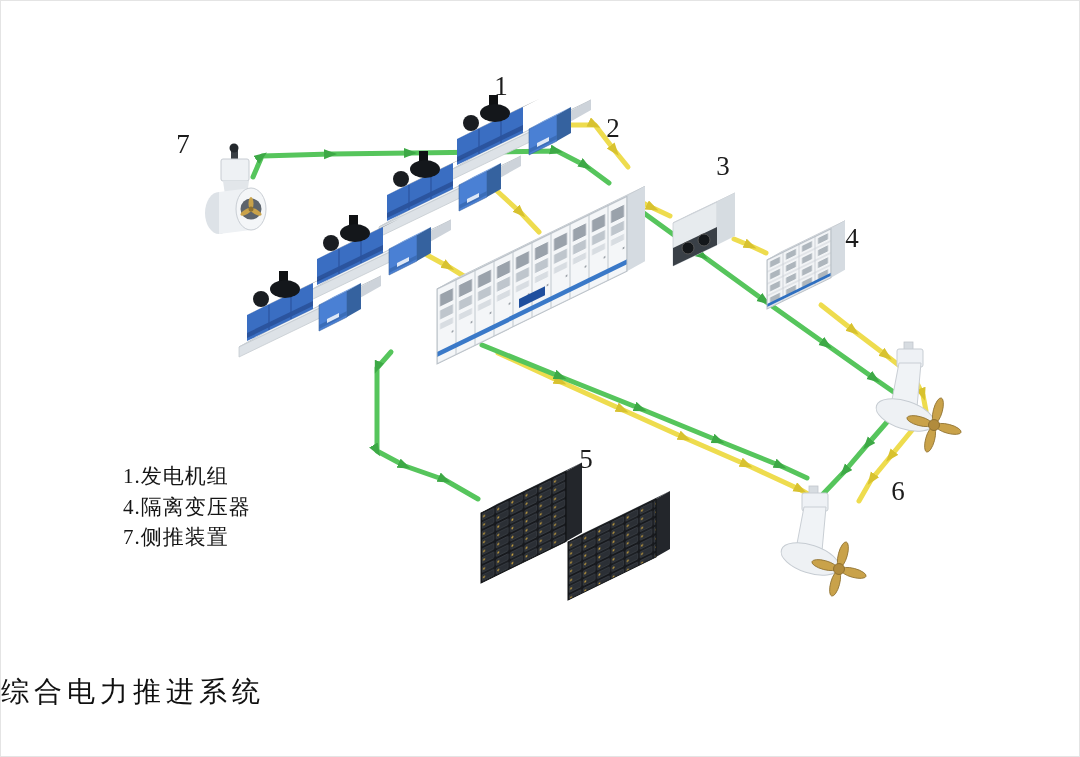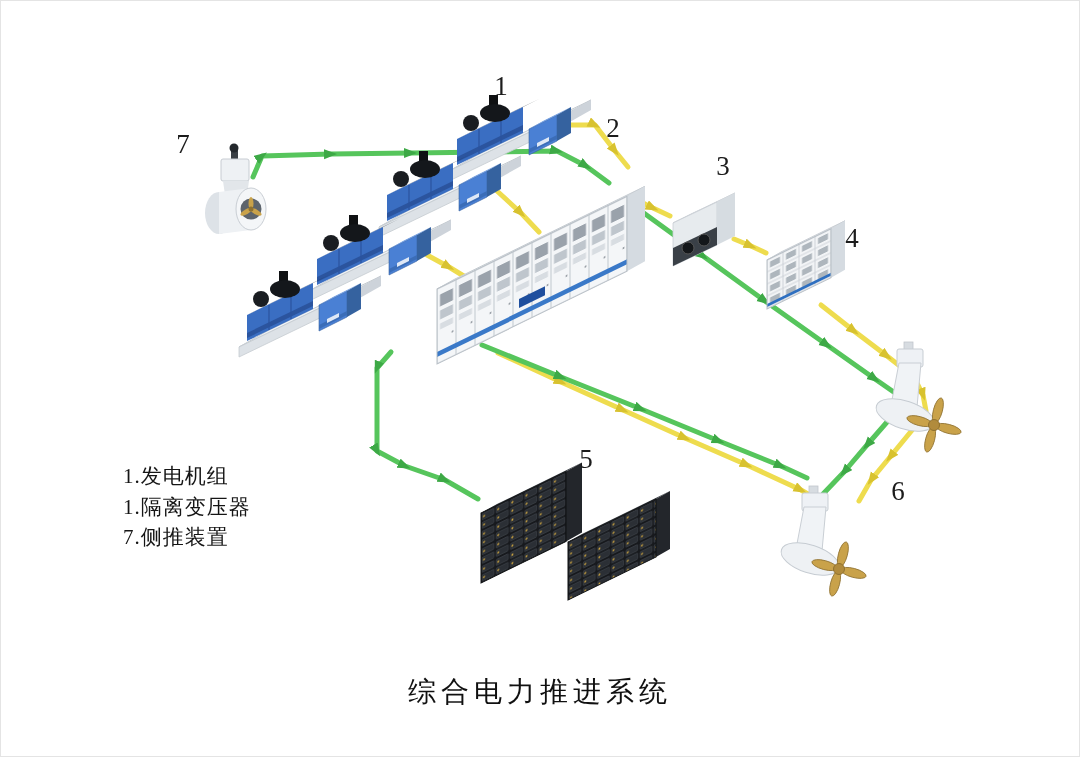--- a/index.html
+++ b/index.html
@@ -5,21 +5,21 @@
   html,body{margin:0;padding:0;background:#ffffff;}
   .canvas{
     position:relative;width:1080px;height:757px;background:#ffffff;
     border:1px solid #e4e4e4;box-sizing:border-box;overflow:hidden;
     font-family:"Liberation Serif","DejaVu Serif",serif;
   }
   .canvas svg{position:absolute;left:0;top:0;}
   .callout{position:absolute;transform:translateX(-50%);font-size:27px;color:#1c1c1c;}
   .legend{position:absolute;left:94px;top:460px;font-size:21px;line-height:30.5px;color:#151515;letter-spacing:1px;margin-left:28px;}
   .legend-item{white-space:nowrap;}
-  .title{position:absolute;left:0;right:0;top:672px;text-align:center;font-size:28px;letter-spacing:5px;color:#101010;}
+  .title{position:absolute;left:0;right:0;top:672px;font-size:28px;letter-spacing:5px;color:#101010;}
   .cable{fill:none;stroke-width:5;stroke-linecap:round;stroke-linejoin:round;}
   .cable.y{stroke:#eedc4e;}
   .cable.g{stroke:#56c55c;}
 </style>
 </head>
 <body>
 
 <div class="canvas">
 
   <svg width="1080" height="757" viewBox="0 0 1080 757">
@@ -171,18 +171,18 @@
   <div class="callout" style="left:500px;top:70px">1</div>
   <div class="callout" style="left:612px;top:112px">2</div>
   <div class="callout" style="left:722px;top:150px">3</div>
   <div class="callout" style="left:851px;top:222px">4</div>
   <div class="callout" style="left:585px;top:443px">5</div>
   <div class="callout" style="left:897px;top:475px">6</div>
   <div class="callout" style="left:182px;top:128px">7</div>
 
   <div class="legend">
     <div class="legend-item">1.发电机组</div>
-    <div class="legend-item">1.隔离变压器</div>
+    <div class="legend-item">4.隔离变压器</div>
     <div class="legend-item">7.侧推装置</div>
   </div>
 
   <div class="title">综合电力推进系统</div>
 </div>
 
 </body></html>

